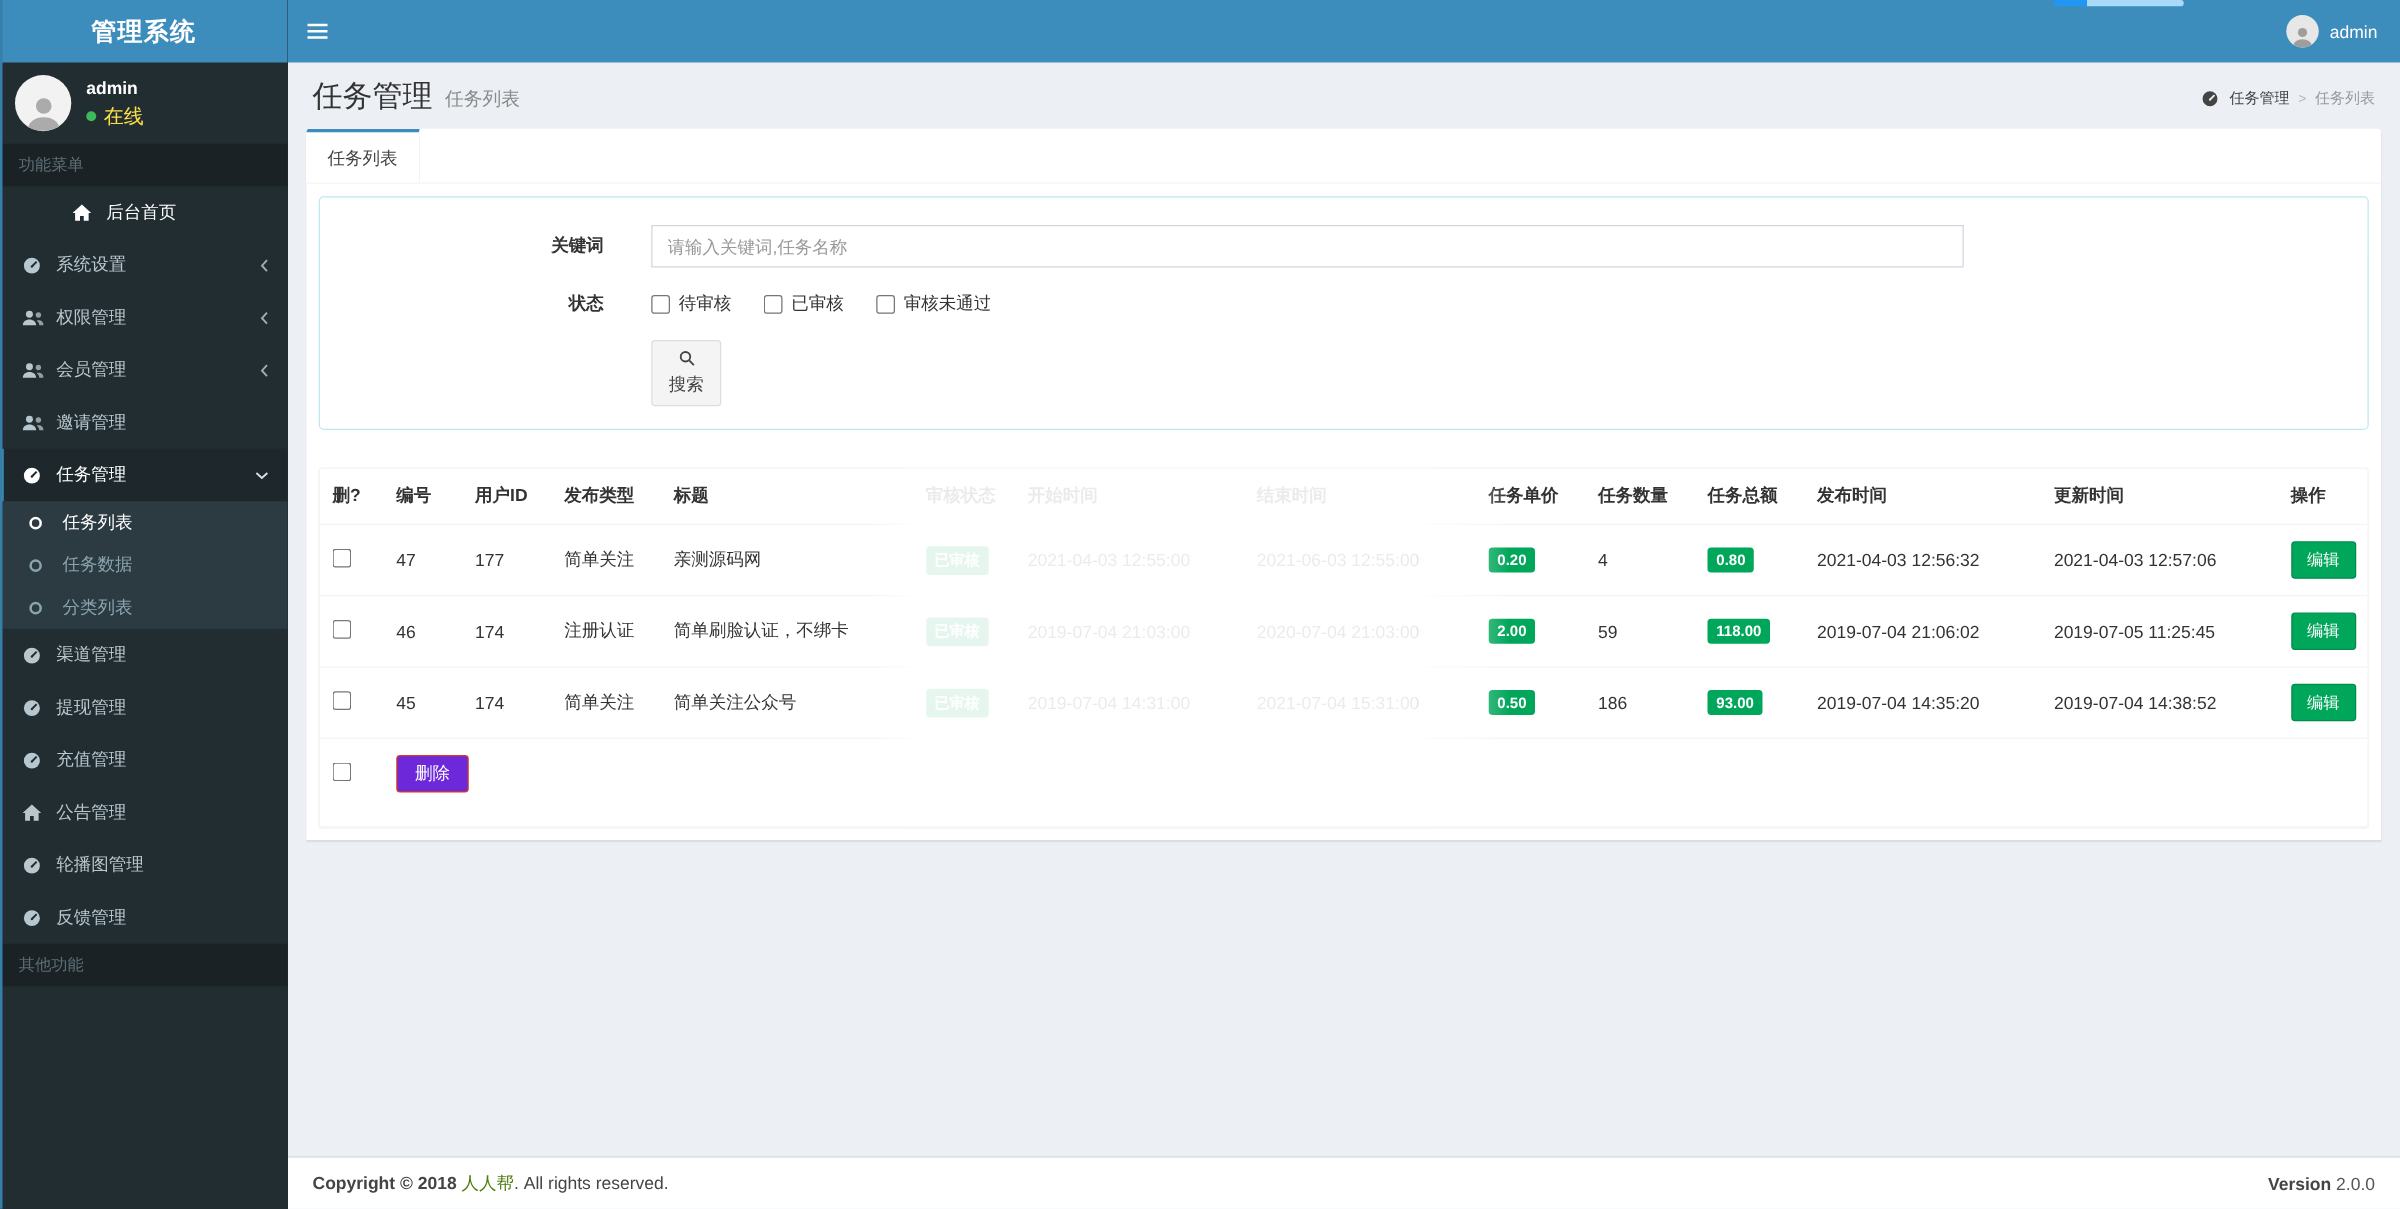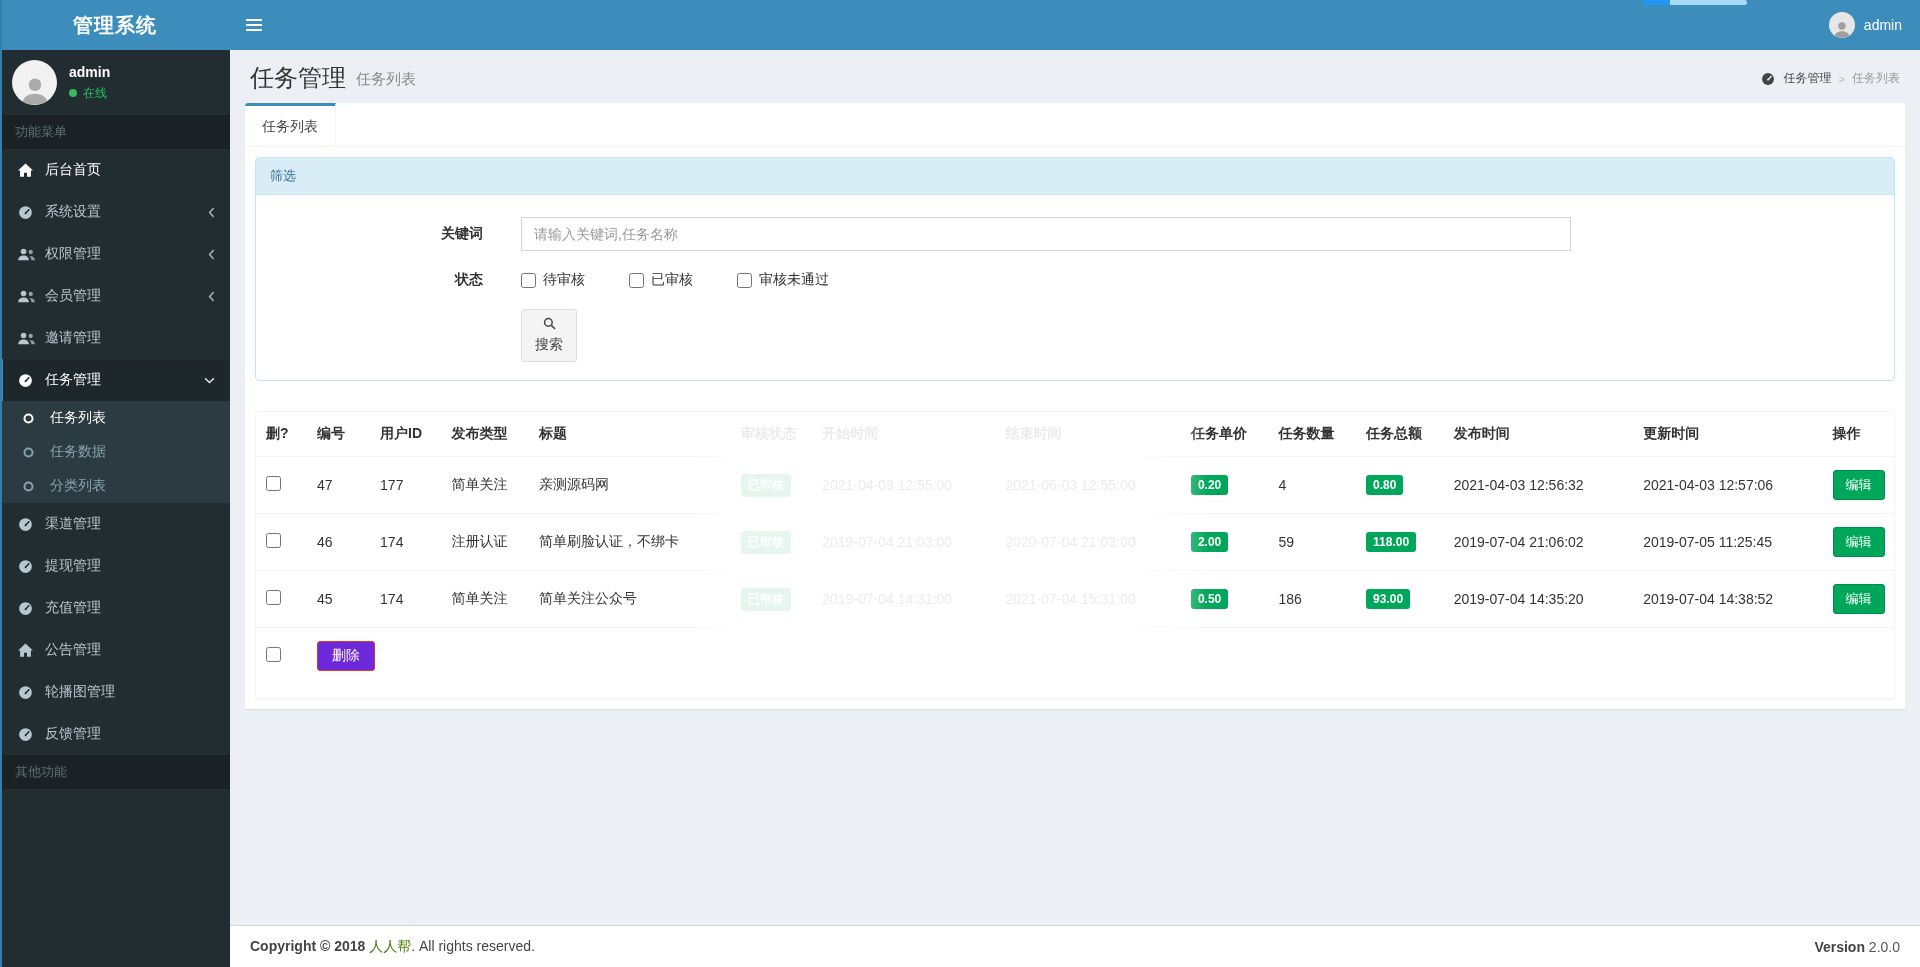--- a/index.html
+++ b/index.html
@@ -12,26 +12,26 @@
 
   
   .sidebar { position:fixed; left:0; top:0; width:230px; height:967px; background:#222d32; z-index:10; }
   .logo { height:50px; background:#3c8dbc; color:#fff; font-size:20px; font-weight:bold;
           display:flex; align-items:center; justify-content:center; letter-spacing:1px; }
   .user-panel { display:flex; align-items:center; gap:12px; padding:10px 12px; height:65px; }
   .avatar { width:45px; height:45px; border-radius:50%; background:#f2f2f2; overflow:hidden;
             display:flex; align-items:flex-end; justify-content:center; flex-shrink:0; }
   .avatar svg { display:block; }
   .user-meta .uname { color:#fff; font-weight:bold; font-size:14px; margin-bottom:5px; }
-  .user-status { color:#22c55e; font-size:12px; display:flex; align-items:center; gap:6px; }
+  .user-status { color:#fde047; font-size:16px; display:flex; align-items:center; gap:6px; }
   .dot { width:8px; height:8px; border-radius:50%; background:#3db95b; display:inline-block; }
   .menu-header { background:#1a2226; color:#5c6e75; font-size:13px; padding:8px 15px; }
   .menu-item { display:flex; align-items:center; padding:12px 15px; color:#b8c7ce; font-size:14px;
                border-left:3px solid transparent; cursor:pointer; --icon-bg:#222d32; }
-  .menu-item.bright { color:#fff; }
+  .menu-item.bright { color:#fff;margin-left:40px; }
   .menu-item.active { color:#fff; background:#1e282c; border-left-color:#3c8dbc; --icon-bg:#1e282c; }
   .mi-icon { width:27px; display:flex; align-items:center; flex-shrink:0; }
   .chevron { margin-left:auto; display:flex; opacity:.85; }
   .submenu { background:#2c3b41; }
   .submenu-item { display:flex; align-items:center; gap:10px; padding:8px 15px 8px 23px;
                   color:#8aa4af; font-size:14px; cursor:pointer; }
   .submenu-item.active { color:#fff; }
   .needle { stroke:var(--icon-bg,#222d32); }
   .needle-dot { fill:var(--icon-bg,#222d32); }
 
@@ -67,21 +67,21 @@
   
   .filter-box { border:1px solid #bce8f1; border-radius:4px; background:#fff; margin-bottom:30px; }
   .filter-header { background:#d9edf7; color:#31708f; font-size:13px; padding:9px 14px;
                    border-bottom:1px solid #bce8f1; border-radius:3px 3px 0 0; }
   .filter-body { padding:22px 15px 18px; }
   .form-row { display:flex; align-items:center; margin-bottom:20px; }
   .form-label { width:250px; text-align:right; padding-right:38px; font-weight:bold; color:#333; flex-shrink:0; }
   .keyword-input { width:1050px; height:34px; border:1px solid #d2d6de; border-radius:0;
                    padding:6px 12px; font-size:14px; color:#555; outline:none; }
   .keyword-input::placeholder { color:#999; }
-  .checkbox-group { display:flex; gap:44px; }
+  .checkbox-group { display:flex; gap:26px; }
   .checkbox-group label { display:flex; align-items:center; gap:7px; font-size:14px; color:#333; cursor:pointer; }
   .checkbox-group input, td input[type=checkbox] { width:15px; height:15px; }
   .search-btn { margin-left:250px; display:inline-flex; align-items:center; gap:6px;
                 background:#f4f4f4; border:1px solid #ddd; color:#444; font-size:14px;
                 padding:7px 13px; border-radius:3px; cursor:pointer;flex-direction:column; }
 
   
   .table-box { position:relative; border:1px solid #f4f4f4; border-radius:3px; background:#fff;
                box-shadow:0 1px 1px rgba(0,0,0,.04); padding-bottom:14px; }
   table { width:100%; border-collapse:collapse; table-layout:fixed; font-size:14px; color:#333; }
@@ -337,21 +337,20 @@
     </div>
 
     <div class="content">
       <div class="tab-box">
         <div class="tab-nav">
           <div class="tab">任务列表</div>
         </div>
         <div class="tab-content">
 
           <div class="filter-box">
-            <div class="filter-header">筛选</div>
             <div class="filter-body">
               <div class="form-row">
                 <div class="form-label">关键词</div>
                 <input class="keyword-input" type="text" placeholder="请输入关键词,任务名称" style="">
               </div>
               <div class="form-row">
                 <div class="form-label">状态</div>
                 <div class="checkbox-group">
                     <label>
                       <input type="checkbox" style="">

